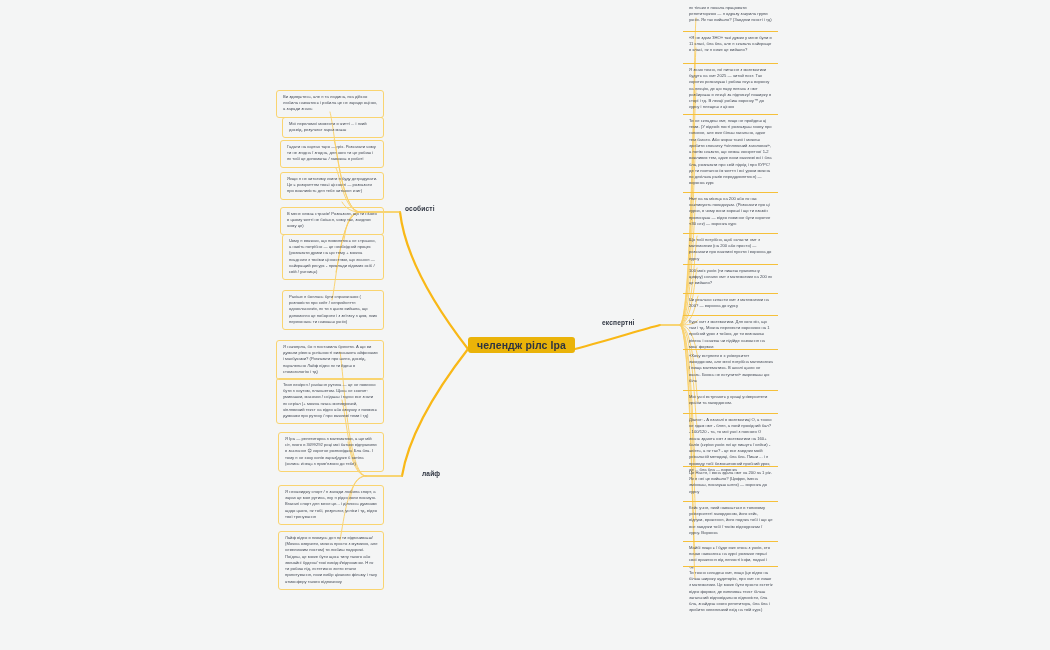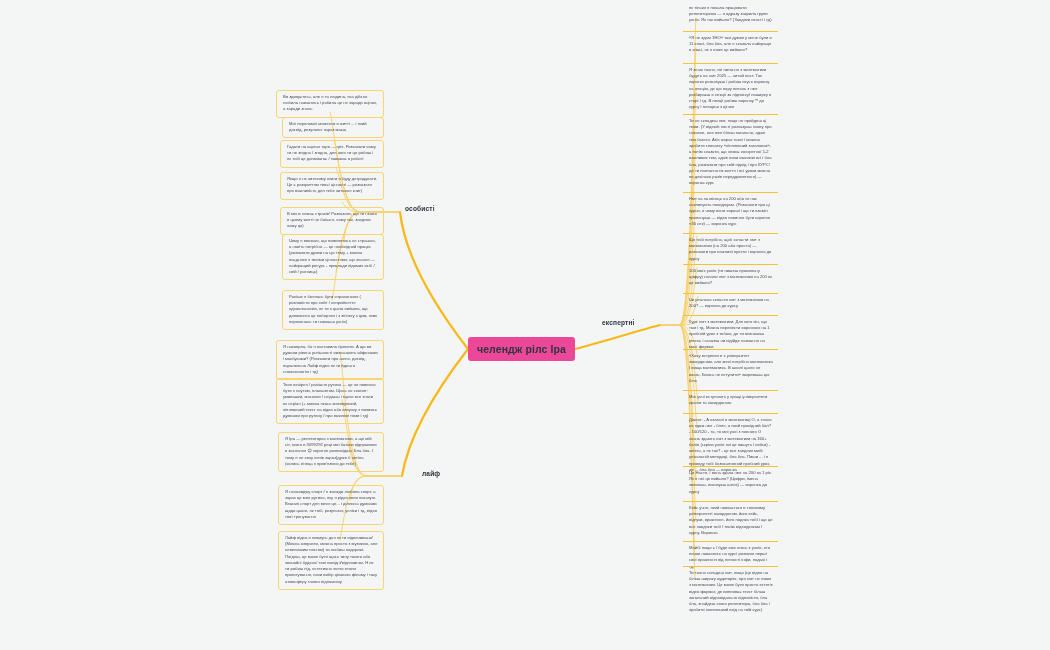--- a/index.html
+++ b/index.html
@@ -40,22 +40,22 @@
     border-radius: 3px;
   }
   .note.plain {
     border: none;
     border-top: 1px solid #f7c948;
     border-radius: 0;
   }
   .central {
     position: absolute;
     left: 468px; top: 337px;
-    width: 107px; height: 24px;
-    background: #ec4899;
+    width: 107px; height: 16px;
+    background: #eab308;
     border-radius: 3px;
     display: flex; align-items: center; justify-content: center;
     font-size: 10.5px;
     font-weight: 700;
     color: #2e3440;
     letter-spacing: 0.1px;
     z-index: 5;
   }
   .branch-label {
     position: absolute;

